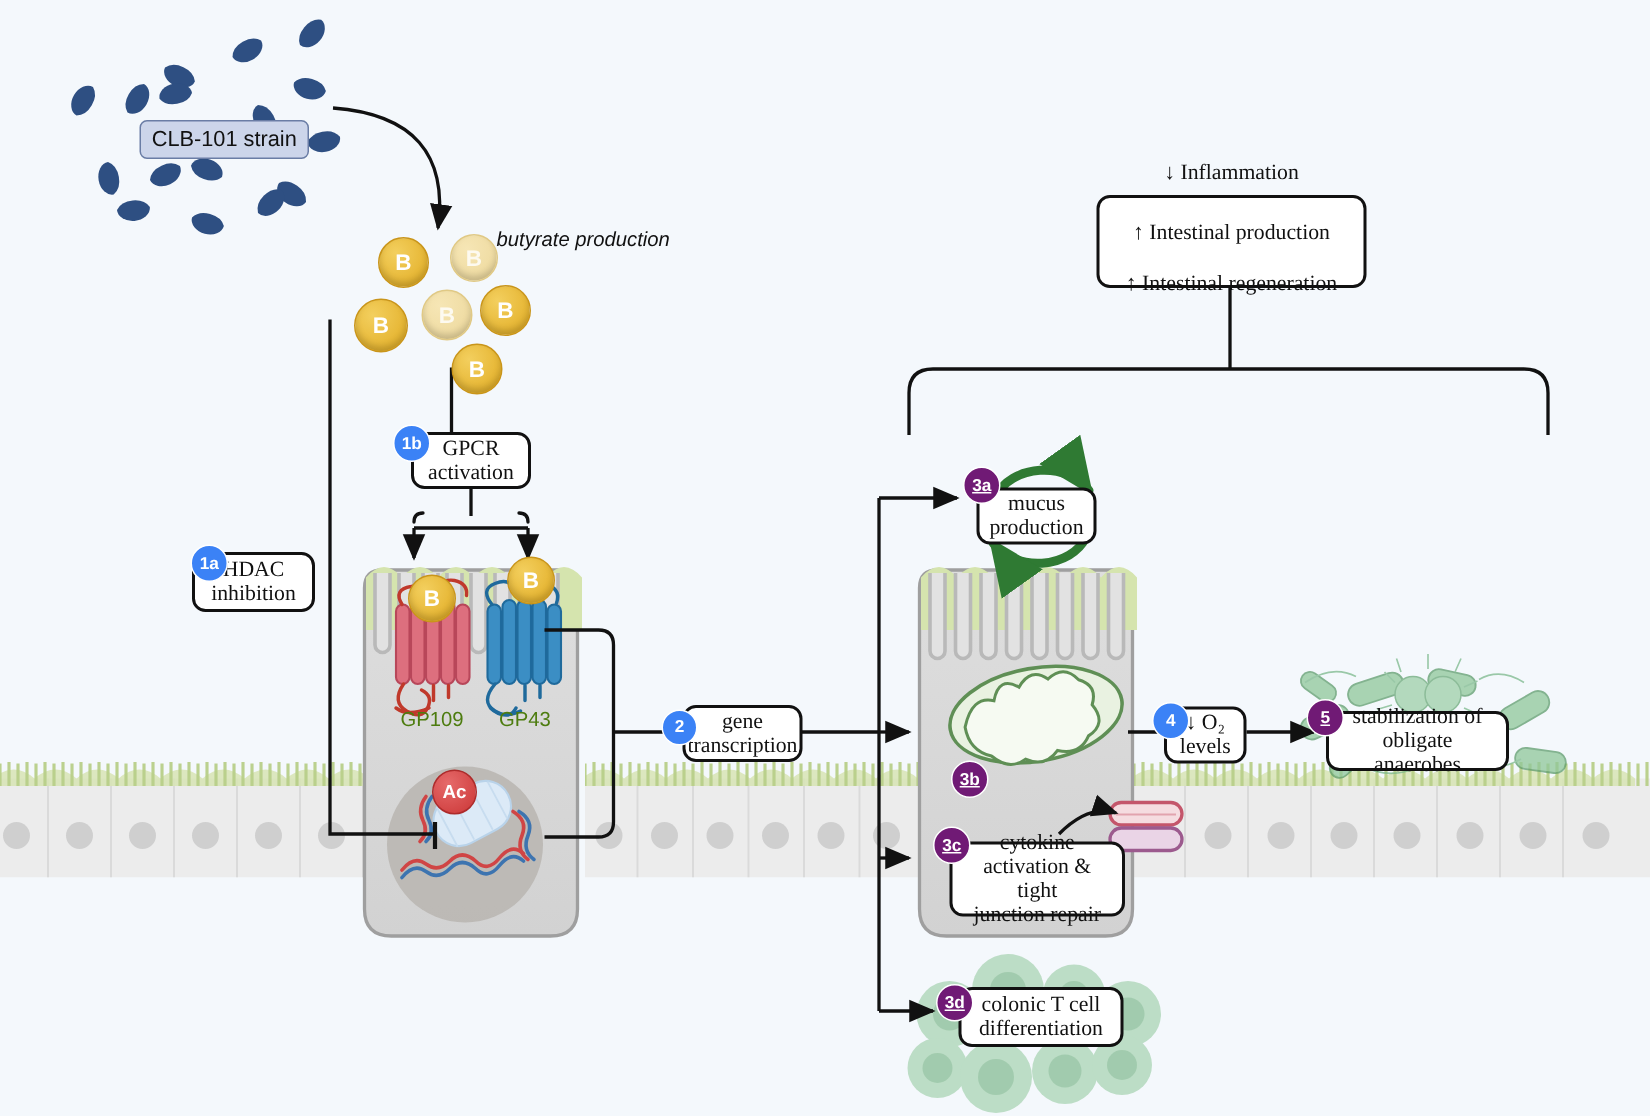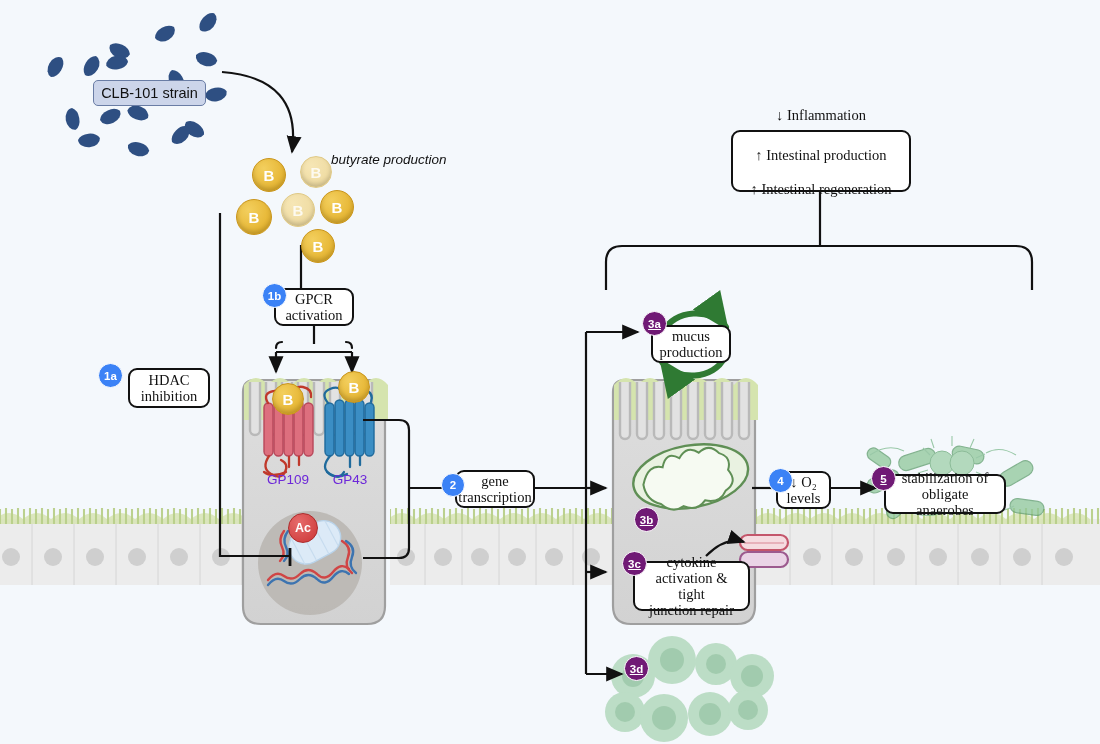--- a/index.html
+++ b/index.html
@@ -43,21 +43,21 @@
   .acnode{
     position:absolute;border-radius:50%;background:radial-gradient(circle at 35% 30%,#e0ararar,#cf3b3b);
     background:radial-gradient(circle at 35% 30%,#e66a6a,#cb3636);
     border:1.4px solid #ad2b2b;color:#fff;font-size:12.5px;font-weight:bold;
     display:flex;align-items:center;justify-content:center;z-index:26;
   }
   .caption{
     position:absolute;font-size:13.5px;font-style:italic;color:#111;
     line-height:1.14;z-index:30;
   }
-  .gplabel{position:absolute;font-size:13.5px;color:#6d28d9;z-index:30;text-align:center;}
+  .gplabel{position:absolute;font-size:13.5px;color:#4d7c0f;z-index:30;text-align:center;}
 </style>
 </head>
 <body>
 
 <div id="stage">
 
   <svg class="layer" viewBox="0 0 1100 744">
     <defs>
       <marker id="arrow" markerWidth="9" markerHeight="9" refX="7.2" refY="4" orient="auto">
         <path d="M0,0.6 L8,4 L0,7.4 z" fill="#111"></path>
@@ -386,41 +386,43 @@
   <div class="bnode solid" style="left:272px;top:383px;width:30px;height:30px;">B</div>
   <div class="bnode solid" style="left:338px;top:371px;width:30px;height:30px;">B</div>
 
   <div class="acnode" style="left:288px;top:513px;width:28px;height:28px;">Ac</div>
 
   <div class="gplabel" style="left:248px;top:472px;width:80px;">GP109</div>
   <div class="gplabel" style="left:312px;top:472px;width:76px;">GP43</div>
 
   <div class="lbl" style="left:128px;top:368px;width:82px;height:40px;">HDAC
 inhibition</div>
-  <div class="badge dark" style="left:98px;top:363px;width:23px;height:23px;">1a</div>
+  <div class="badge dark" style="left:127px;top:363px;width:23px;height:23px;">1a</div>
 
   <div class="lbl" style="left:274px;top:288px;width:80px;height:38px;">GPCR
 activation</div>
   <div class="badge dark" style="left:262px;top:283px;width:23px;height:23px;">1b</div>
 
   <div class="lbl" style="left:455px;top:470px;width:80px;height:38px;">gene
 transcription</div>
   <div class="badge dark" style="left:441px;top:473px;width:22px;height:22px;">2</div>
 
   <div class="lbl" style="left:651px;top:325px;width:80px;height:38px;">mucus
 production</div>
   <div class="badge green" style="left:642px;top:311px;width:23px;height:23px;">3a</div>
 
   <div class="badge green" style="left:634px;top:465px;width:23px;height:23px;margin-top:42px;">3b</div>
 
   <div class="lbl" style="left:633px;top:561px;width:117px;height:50px;">cytokine
 activation &amp; tight
 junction repair</div>
   <div class="badge green" style="left:622px;top:551px;width:23px;height:23px;">3c</div>
 
+  <div class="lbl" style="left:639px;top:658px;width:110px;height:40px;">colonic T cell
+differentiation</div>
   <div class="badge green" style="left:624px;top:656px;width:23px;height:23px;">3d</div>
 
   <div class="lbl" style="left:776px;top:471px;width:55px;height:38px;">↓ O₂
 levels</div>
   <div class="badge dark" style="left:768px;top:468px;width:23px;height:23px;">4</div>
 
   <div class="lbl" style="left:884px;top:474px;width:122px;height:40px;">stabilization of
 obligate anaerobes</div>
   <div class="badge green" style="left:871px;top:466px;width:23px;height:23px;">5</div>
 

